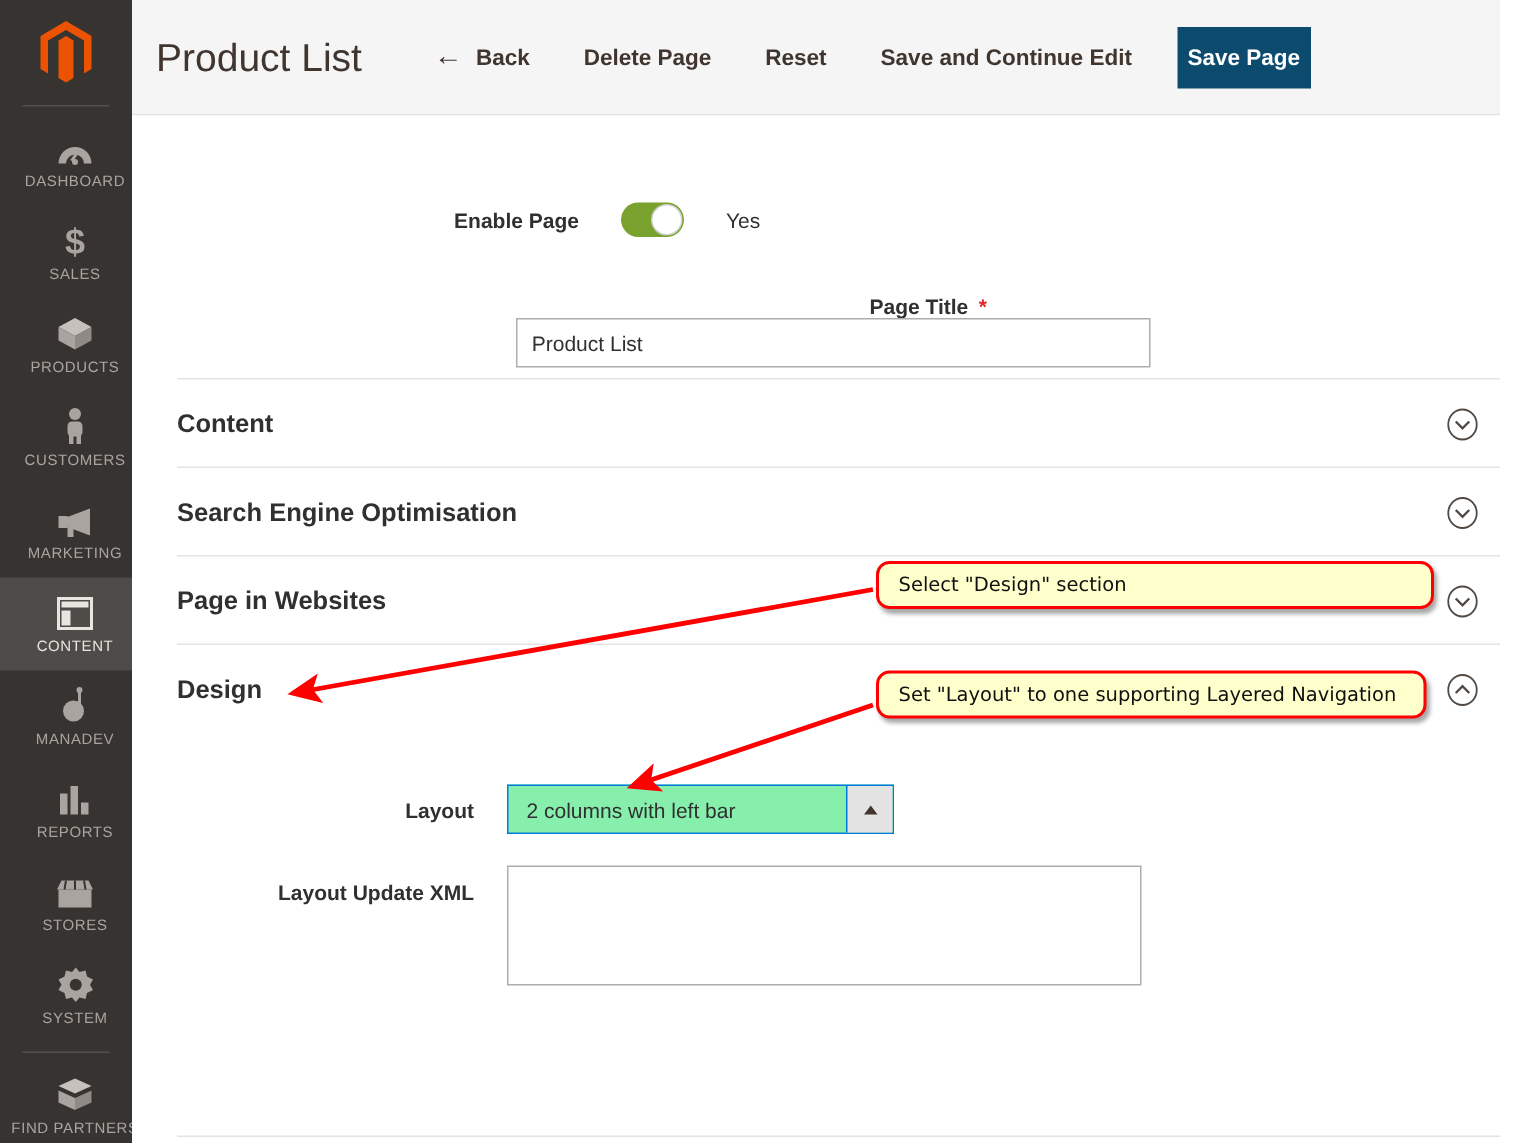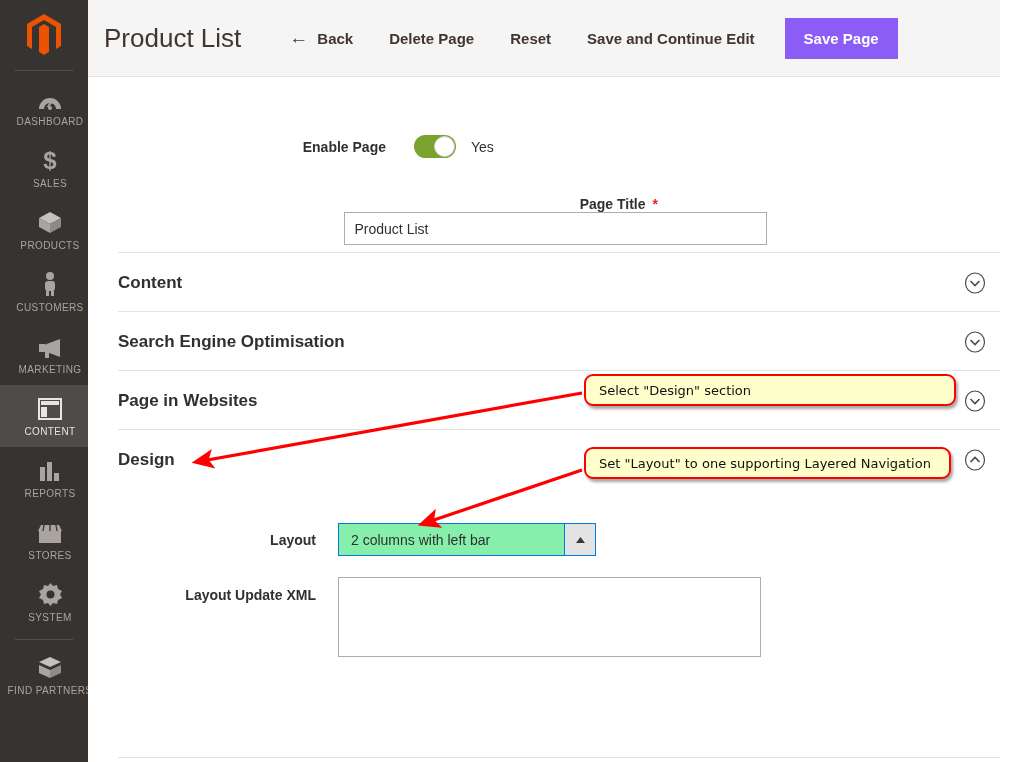--- a/index.html
+++ b/index.html
@@ -56,24 +56,24 @@
   }
   .hdr-btn {
     font-size: 15px; color: #41362f; font-weight: bold;
     background: none; border: none; cursor: pointer;
     padding: 0 18px; white-space: nowrap;
     font-family: "Liberation Sans", sans-serif;
     display: flex; align-items: center; gap: 9px;
   }
   .hdr-btn .arrow-glyph { font-size: 19px; font-weight: normal; }
   #save-page-btn {
-    background: #8b5cf6; color: #ffffff;
+    background: #0c4a6e; color: #ffffff;
     font-size: 15px; font-weight: bold;
     border: none; cursor: pointer;
-    padding: 12px 19px; margin-left: 12px;
+    padding: 12px 7px; margin-left: 12px;
     font-family: "Liberation Sans", sans-serif;
     white-space: nowrap;
   }
 
   
   #main {
     position: absolute; left: 88px; top: 77px;
     width: 912px; height: 685px;
     background: #ffffff;
   }
@@ -95,21 +95,21 @@
   #toggle {
     width: 42px; height: 23px; border-radius: 12px;
     background: #79a22e; margin-left: 28px;
     position: relative; cursor: pointer; flex: none;
   }
   #toggle-knob {
     position: absolute; right: 1px; top: 1px;
     width: 21px; height: 21px; border-radius: 50%;
     background: #ffffff; border: 1px solid #cfcfcf;
   }
-  #toggle-text { font-size: 14px; color: #303030; margin-left: 15px; }
+  #toggle-text { font-size: 14px; color: #303030; margin-left: 28px; }
 
   
   #title-row { position: absolute; left: 0; top: 119px; width: 912px; flex-direction: column; }
   #title-label { width: 228px; }
   #title-input {
     margin-left: 22px; width: 423px; height: 33px;
     border: 1px solid #adadad; background: #ffffff;
     font-size: 14px; color: #303030;
     padding: 0 10px; font-family: "Liberation Sans", sans-serif;
     outline: none;
@@ -251,20 +251,30 @@
       <span class="nav-icon">
         <svg width="24" height="24" viewBox="0 0 24 24">
           <rect x="1" y="2" width="22" height="20" fill="none" stroke="#e8e4e0" stroke-width="2"></rect>
           <rect x="3" y="4" width="18" height="4" fill="#e8e4e0"></rect>
           <rect x="3" y="10" width="6" height="10" fill="#e8e4e0"></rect>
         </svg>
       </span>
       <span class="nav-label">CONTENT</span>
     </div>
 
+    <div class="nav-item">
+      <span class="nav-icon">
+        <svg width="22" height="26" viewBox="0 0 22 26">
+          <path d="M14 2 L14 16" stroke="#a9a4a0" stroke-width="2" fill="none"></path>
+          <circle cx="14" cy="3" r="2" fill="#a9a4a0"></circle>
+          <circle cx="10" cy="17" r="7" fill="#a9a4a0"></circle>
+        </svg>
+      </span>
+      <span class="nav-label">MANADEV</span>
+    </div>
 
     <div class="nav-item">
       <span class="nav-icon">
         <svg width="24" height="24" viewBox="0 0 24 24">
           <rect x="2" y="8" width="5" height="14" fill="#a9a4a0"></rect>
           <rect x="9" y="3" width="5" height="19" fill="#a9a4a0"></rect>
           <rect x="16" y="14" width="5" height="8" fill="#a9a4a0"></rect>
         </svg>
       </span>
       <span class="nav-label">REPORTS</span>

